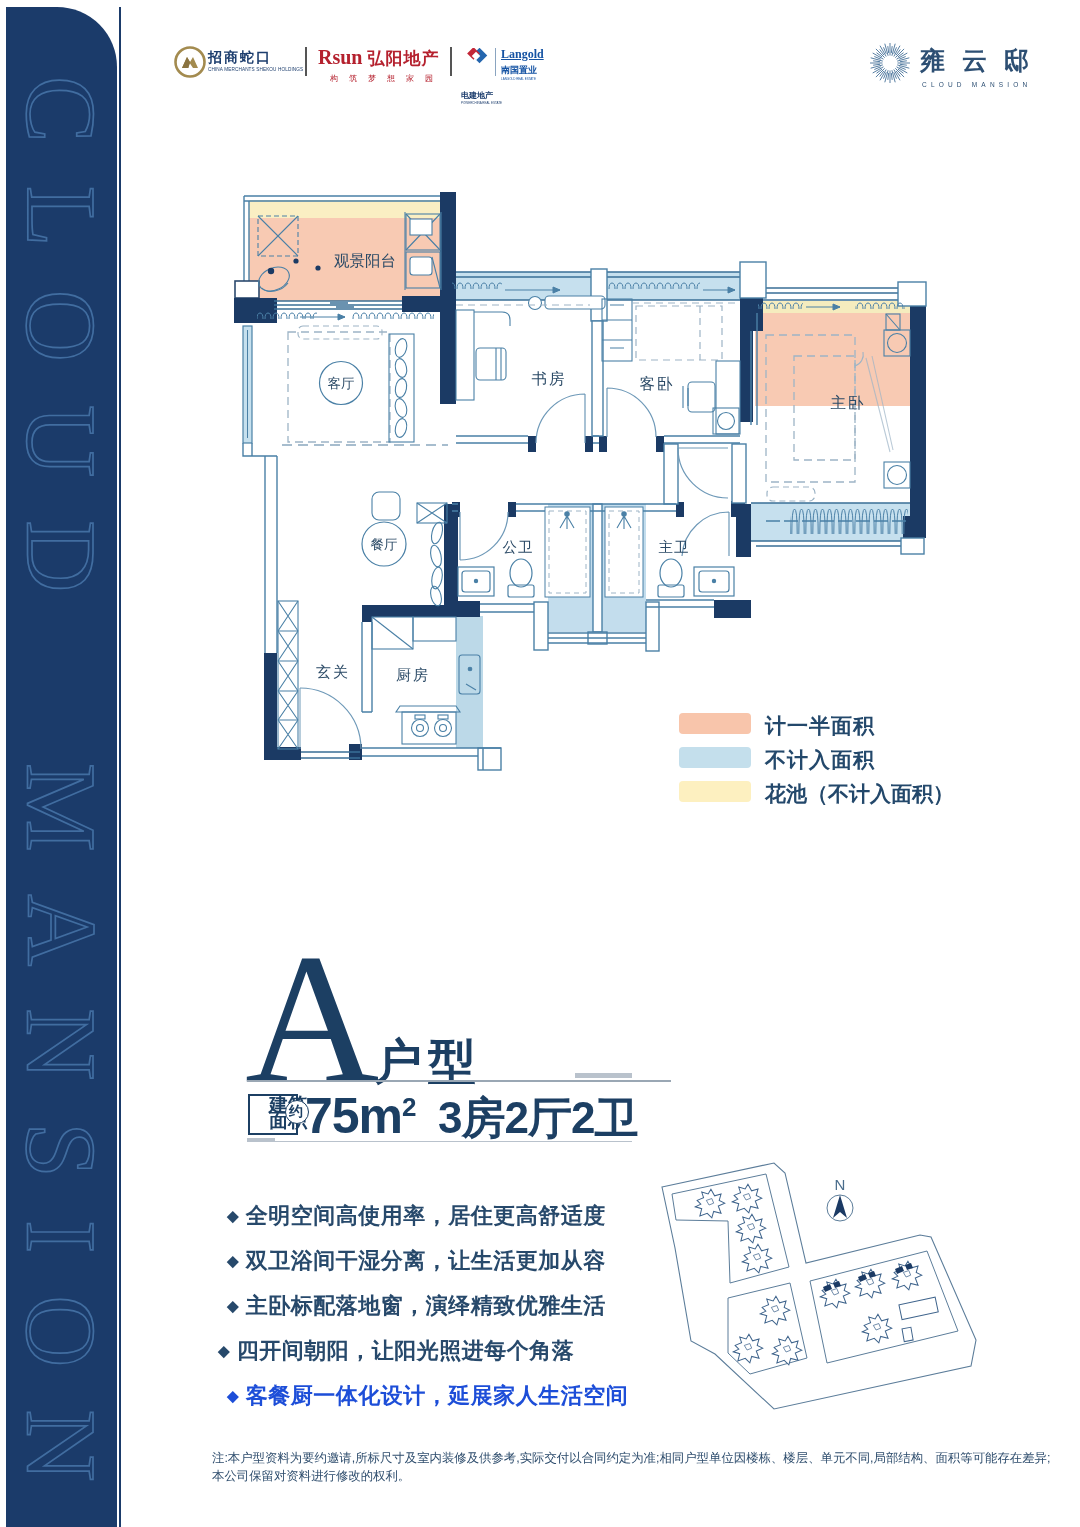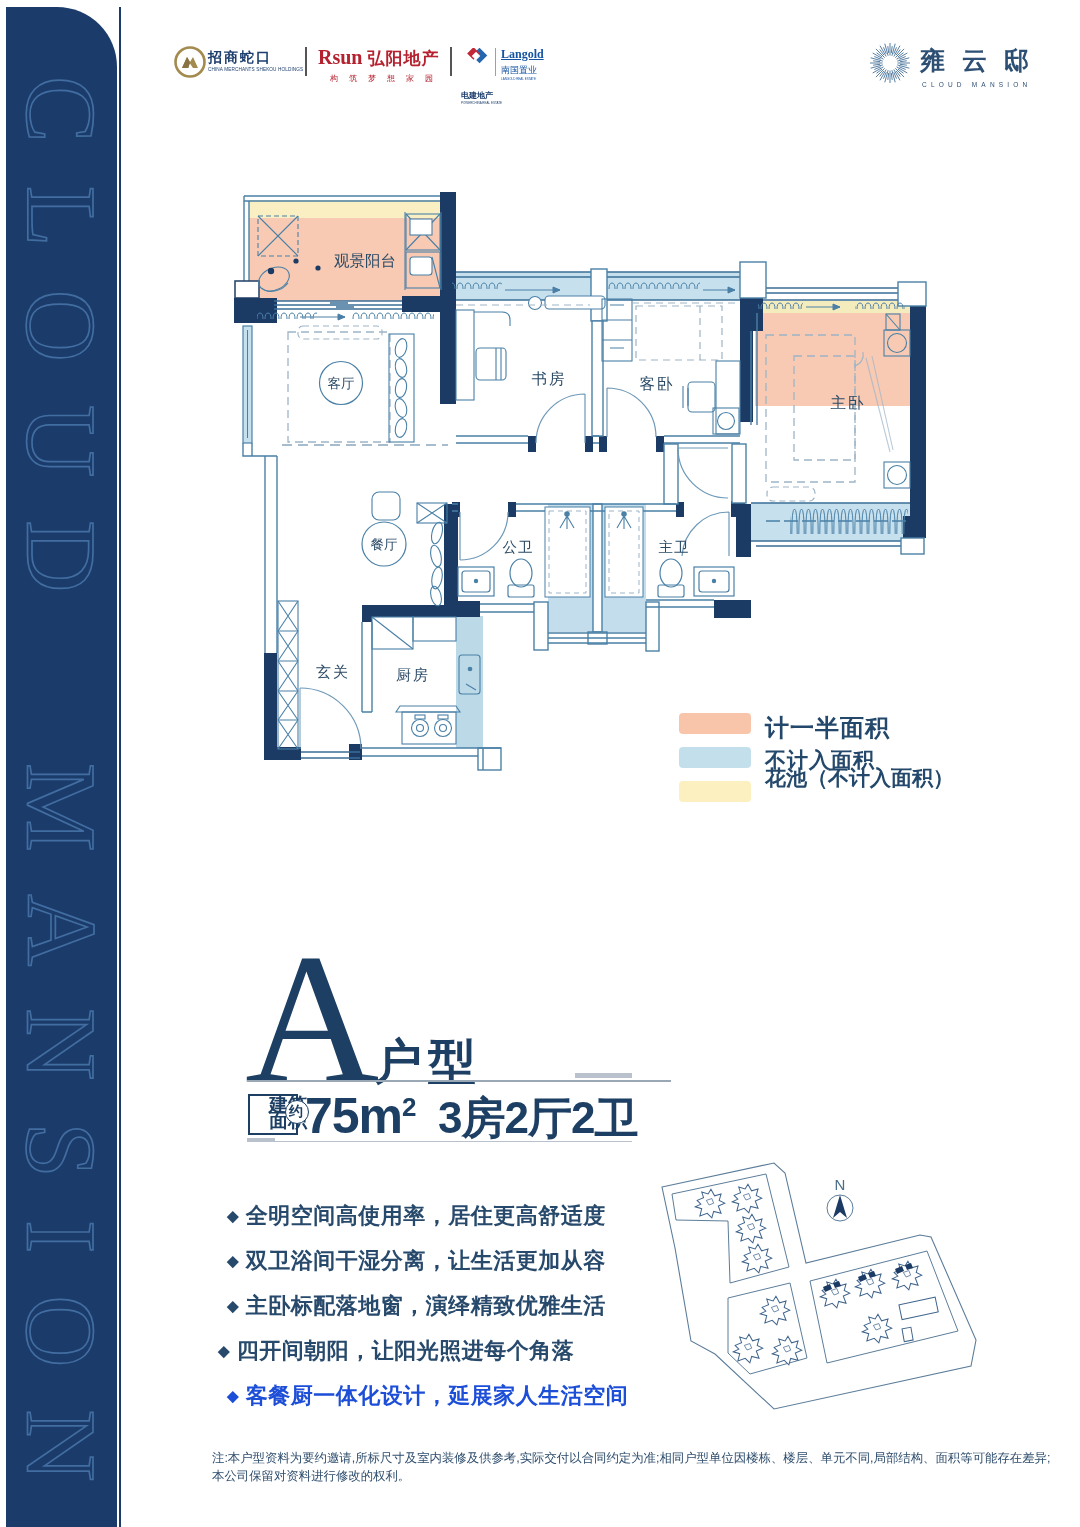--- a/index.html
+++ b/index.html
@@ -49,21 +49,21 @@
 
 <div class="abs" style="left:461px;top:82px;width:40px;margin-top:8px;">
 <div style="font-size:8px;font-weight:bold;color:#1d3e6e;white-space:nowrap;">电建地产</div>
 <div style="font-size:6px;color:#1d3e6e;white-space:nowrap;transform:scale(0.5);transform-origin:0 0;">POWERCHINA REAL ESTATE</div>
 </div>
 
 <div class="abs" style="left:495px;top:48px;width:1px;height:28px;background:#8aa4c0;"></div>
 
 <div class="abs" style="left:501px;top:47px;width:60px;">
 <div style="font-size:12px;font-weight:bold;color:#1553a3;white-space:nowrap;font-family:'Liberation Serif',serif;text-decoration:underline;">Langold</div>
-<div style="font-size:9px;font-weight:normal;color:#1553a3;letter-spacing:0px;white-space:nowrap;margin-top:2px;">南国置业</div>
+<div style="font-size:9px;font-weight:bold;color:#1553a3;letter-spacing:0px;white-space:nowrap;margin-top:2px;">南国置业</div>
 <div style="font-size:6px;color:#1553a3;white-space:nowrap;transform:scale(0.5);transform-origin:0 0;">LANGOLD REAL ESTATE</div>
 </div>
 
 <div class="abs" style="left:869px;top:42px;width:42px;height:42px;">
 <svg width="42" height="42" viewBox="0 0 42 42">
 <g stroke="#2d5e8c" stroke-width="0.8" fill="none">
 <line x1="28.5" y1="21.0" x2="41.0" y2="21.0"></line>
         <line x1="30.9" y1="22.3" x2="37.9" y2="23.2"></line>
         <line x1="28.2" y1="22.9" x2="40.3" y2="26.2"></line>
         <line x1="30.2" y1="24.8" x2="36.7" y2="27.5"></line>
@@ -532,29 +532,29 @@
 <path d="M300,688 V749" stroke-width="1"></path>
 </g>
 
 <text x="333" y="677" font-size="15" fill="#2b4a66" text-anchor="middle" letter-spacing="2">玄关</text>
 
 <rect x="278" y="312" width="0" height="0" fill="none"></rect>
 </svg>
 
 <div class="abs" style="left:679px;top:713px;width:72px;height:21px;background:#f8c5ab;border-radius:4px;"></div>
 
-<div class="abs" style="left:765px;top:712px;font-size:24px;font-weight:600;color:#23486b;letter-spacing:1px;">计一半面积</div>
+<div class="abs" style="left:765px;top:712px;font-size:21px;font-weight:600;color:#23486b;letter-spacing:1px;">计一半面积</div>
 
 <div class="abs" style="left:679px;top:747px;width:72px;height:21px;background:#c4dfec;border-radius:4px;"></div>
 
 <div class="abs" style="left:765px;top:746px;font-size:21px;font-weight:600;color:#23486b;letter-spacing:1px;text-align:center;">不计入面积</div>
 
 <div class="abs" style="left:679px;top:781px;width:72px;height:21px;background:#fdf0c0;border-radius:4px;"></div>
 
-<div class="abs" style="left:765px;top:764px;font-size:21px;font-weight:600;color:#23486b;letter-spacing:0px;">花池（不计入面积）</div>
+<div class="abs" style="left:765px;top:780px;font-size:21px;font-weight:600;color:#23486b;letter-spacing:0px;">花池（不计入面积）</div>
 
 <div class="abs" style="left:245px;top:942px;width:150px;font-family:'Liberation Serif',serif;font-size:186px;line-height:155px;color:#1c3f63;">A</div>
 
 <div class="abs" style="left:374px;top:1030px;font-size:48px;font-weight:bold;color:#1c3f63;letter-spacing:6px;">户型</div>
 
 <div class="abs" style="left:247px;top:1080px;width:424px;height:1.5px;background:#9aa7b4;"></div>
 
 <div class="abs" style="left:575px;top:1073px;width:57px;height:5px;background:#b9c2cc;"></div>
 
 <div class="abs" style="left:248px;top:1094px;width:46px;height:37px;border:2px solid #1c3f63;"></div>

